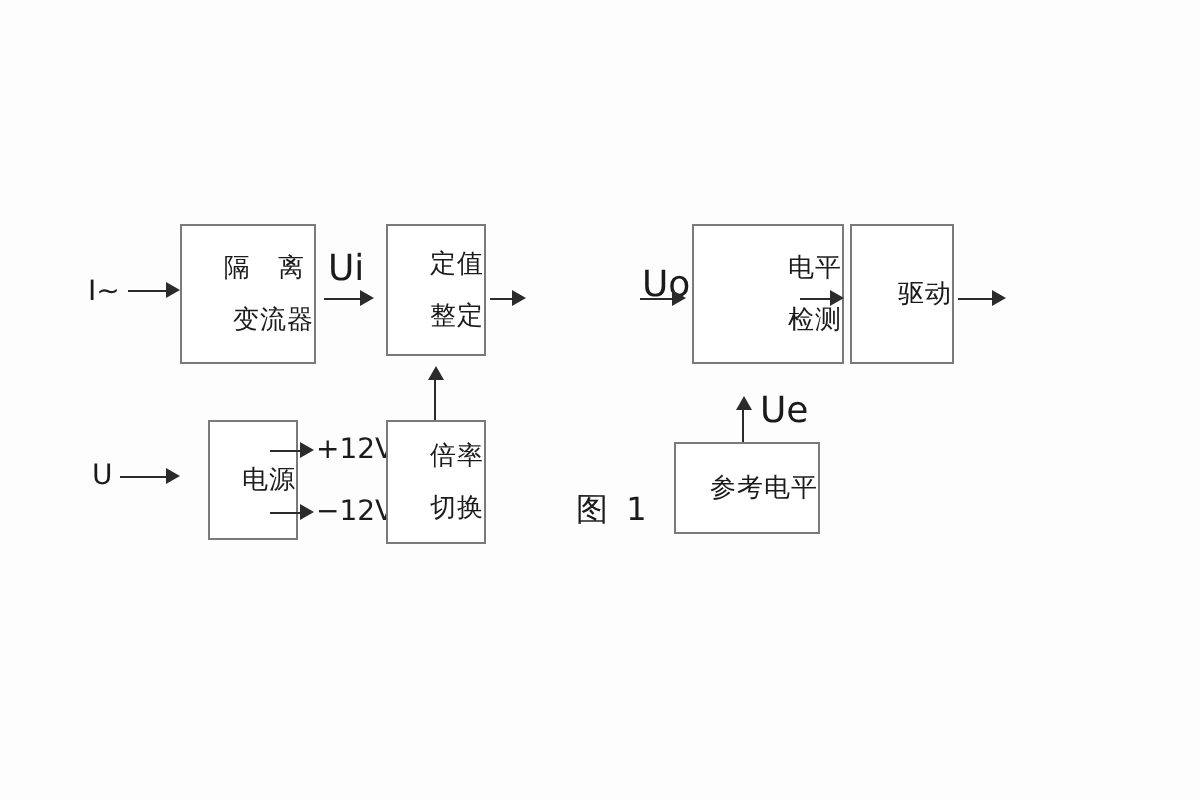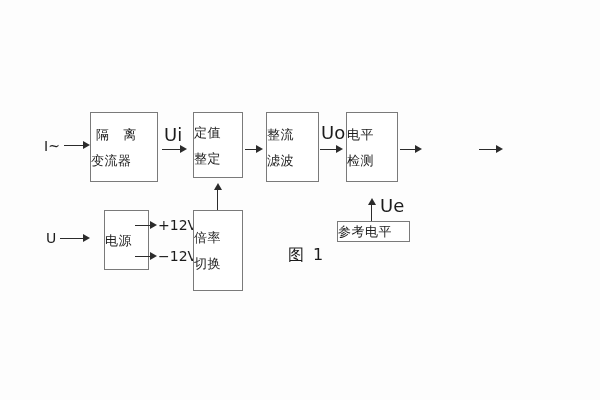--- a/index.html
+++ b/index.html
@@ -22,21 +22,21 @@
   }
 
   
   .box {
     position: absolute;
     box-sizing: border-box;
     border: 1px solid #7a7a7a;
     background: #ffffff;
     display: flex;
     flex-direction: column;
-    align-items: flex-start;
+    align-items: flex-end;
     justify-content: center;
     color: #1b1b1b;
     font-size: 13px;
     line-height: 1.0;
     letter-spacing: 0.5px;
   }
   .box .line {
     display: block;
     white-space: nowrap;
   }
@@ -118,37 +118,36 @@
   <div class="arrow-r" style="left:180px; top:145px;"></div>
 
   <div class="box two-line" style="left:193px; top:112px; width:50px; height:66px;">
     <span class="line">定值</span>
     <span class="line">整定</span>
   </div>
 
   <div class="hline" style="left:245px; top:149px; width:14px;"></div>
   <div class="arrow-r" style="left:256px; top:145px;"></div>
 
-  <div class="box two-line" style="left:266px; top:112px; width:53px; height:70px;">
-    <span class="line">整流</span>
-    <span class="line">滤波</span>
-  </div>
 
-  <div class="lbl sig" style="left:321px; top:124px;">Uo</div>
+  <div class="lbl sig" style="left:321px; top:134px;">Uo</div>
   <div class="hline" style="left:320px; top:149px; width:20px;"></div>
   <div class="arrow-r" style="left:336px; top:145px;"></div>
 
-  <div class="box two-line" style="left:346px; top:112px; width:52px; height:70px;">
+  <div class="box two-line" style="left:346px; top:112px; width:76px; height:70px;">
     <span class="line">电平</span>
     <span class="line">检测</span>
   </div>
 
   <div class="hline" style="left:400px; top:149px; width:18px;"></div>
   <div class="arrow-r" style="left:415px; top:145px;"></div>
 
+  <div class="box" style="left:425px; top:112px; width:52px; height:70px;">
+    <span class="line">驱动</span>
+  </div>
 
   <div class="hline" style="left:479px; top:149px; width:20px;"></div>
   <div class="arrow-r" style="left:496px; top:145px;"></div>
 
 
   <div class="lbl port" style="left:46px; top:231px;">U</div>
   <div class="hline" style="left:60px; top:238px; width:28px;"></div>
   <div class="arrow-r" style="left:83px; top:234px;"></div>
 
   <div class="box" style="left:104px; top:210px; width:45px; height:60px;">
@@ -156,31 +155,31 @@
   </div>
 
   <div class="hline" style="left:135px; top:225px; width:18px;"></div>
   <div class="arrow-r" style="left:150px; top:221px;"></div>
   <div class="lbl rail" style="left:158px; top:218px;">+12V</div>
 
   <div class="hline" style="left:135px; top:256px; width:18px;"></div>
   <div class="arrow-r" style="left:150px; top:252px;"></div>
   <div class="lbl rail" style="left:158px; top:249px;">−12V</div>
 
-  <div class="box two-line" style="left:193px; top:210px; width:50px; height:81px;">
+  <div class="box two-line" style="left:193px; top:210px; width:50px; height:62px;">
     <span class="line">倍率</span>
     <span class="line">切换</span>
   </div>
 
   <div class="vline" style="left:217px; top:189px; height:21px;"></div>
   <div class="arrow-u" style="left:214px; top:183px;"></div>
 
   <div class="vline" style="left:371px; top:204px; height:17px;"></div>
   <div class="arrow-u" style="left:368px; top:198px;"></div>
   <div class="lbl sig" style="left:380px; top:197px;">Ue</div>
 
-  <div class="box" style="left:337px; top:221px; width:73px; height:21px;">
+  <div class="box" style="left:337px; top:221px; width:73px; height:46px;">
     <span class="line">参考电平</span>
   </div>
 
   <div class="lbl caption" style="left:288px; top:247px;">图 1</div>
 
 </div>
 
 </body></html>

